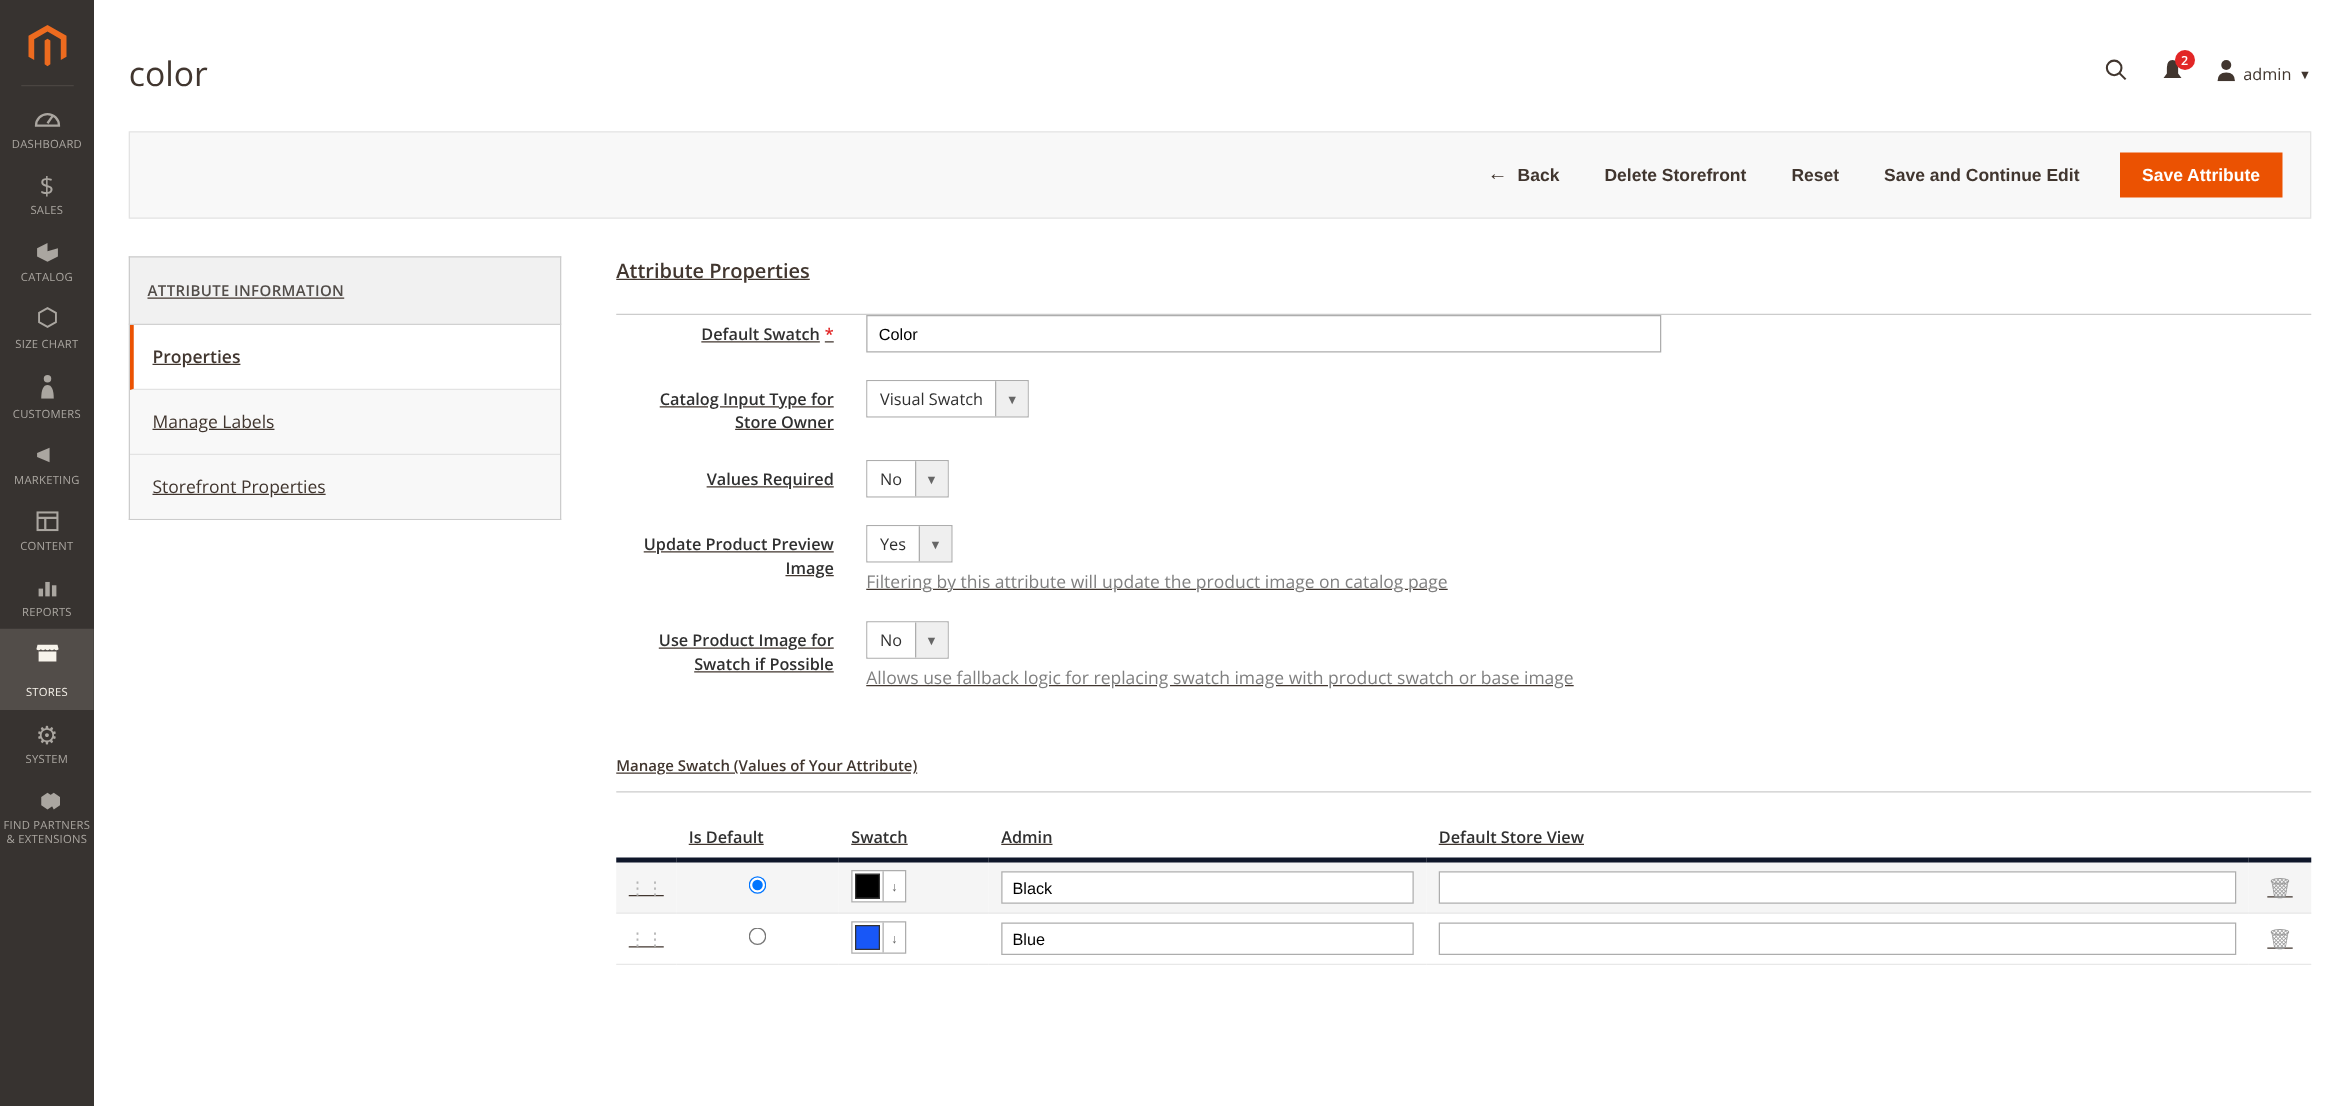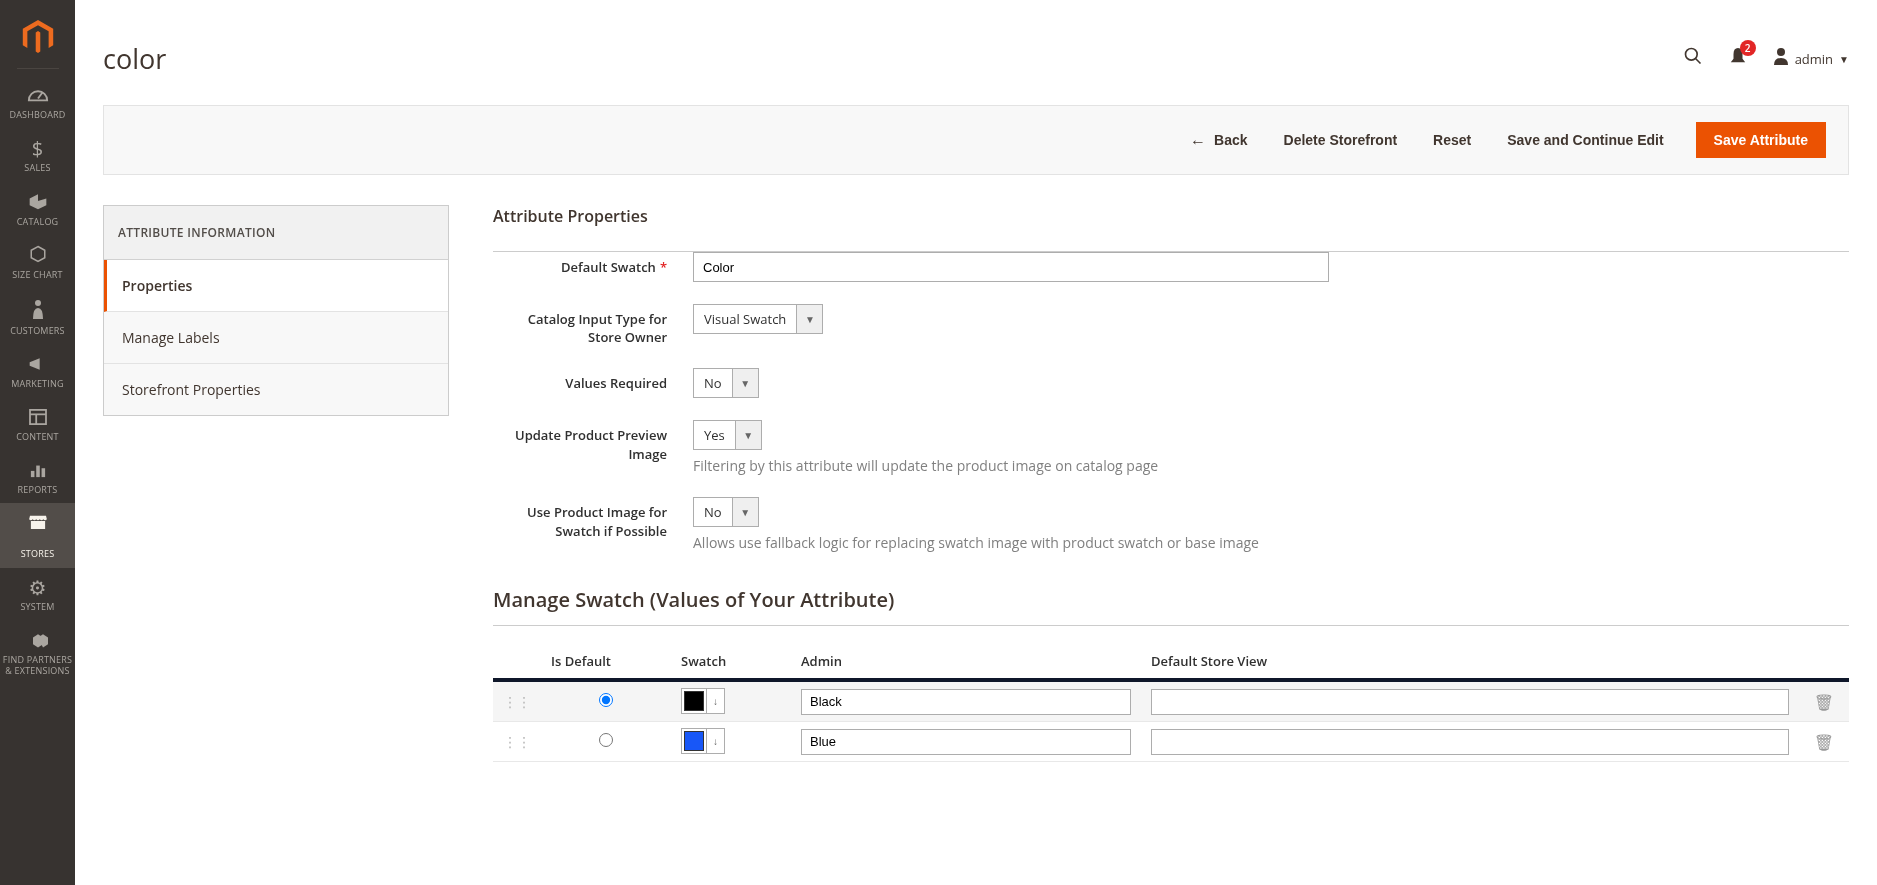--- a/index.html
+++ b/index.html
@@ -29,21 +29,21 @@
 .user-icon { font-size: 16px; }
 .caret-down { font-size: 10px; }
 
 
 .action-bar { background: #f8f8f8; border: 1px solid #e3e3e3; padding: 16px 22px; display: flex; justify-content: flex-end; align-items: center; gap: 28px; margin-bottom: 30px; }
 .action-btn { background: none; border: none; font-size: 14px; color: #41362f; cursor: pointer; font-weight: 600; display: flex; align-items: center; gap: 8px; padding: 8px 4px; }
 .action-btn.primary { background: #eb5202; color: #fff; padding: 10px 18px; font-weight: 600; }
 .back-arrow { font-size: 16px; }
 
 
-.content-row { display: flex; gap: 44px; }
+.content-row { display: flex; gap: 44px; text-decoration: underline; }
 .left-col { width: 346px; flex-shrink: 0; }
 .right-col { flex: 1; }
 
 
 .section-header { background: #f1f1f1; border: 1px solid #ccc; border-bottom: 1px solid #d1d1d1; padding: 18px 14px; font-size: 12px; font-weight: 600; text-transform: uppercase; letter-spacing: 0.3px; color: #524d49; }
 .tab-list { border: 1px solid #ccc; border-top: none; }
 .tab-item { padding: 16px 18px; font-size: 14px; color: #41362f; cursor: pointer; border-bottom: 1px solid #e3e3e3; background: #f8f8f8; }
 .tab-item:last-child { border-bottom: none; }
 .tab-item.active { background: #fff; border-left: 3px solid #eb5202; padding-left: 15px; font-weight: 600; }
 
@@ -53,21 +53,21 @@
 .form-label { width: 200px; text-align: right; padding-right: 26px; font-size: 13px; font-weight: 600; color: #303030; line-height: 1.4; padding-top: 6px; }
 .form-label .req { color: #e22626; margin-left: 4px; }
 .form-control-wrap { flex: 1; }
 .text-input { width: 636px; max-width: 100%; height: 30px; border: 1px solid #adadad; padding: 0 9px; font-size: 13px; background: #fff; }
 .select-wrap { display: inline-flex; border: 1px solid #adadad; height: 30px; background: #fff; }
 .select-value { padding: 0 10px; display: flex; align-items: center; font-size: 13px; color: #303030; background: #fff; }
 .select-arrow { width: 26px; background: #efefef; border-left: 1px solid #adadad; display: flex; align-items: center; justify-content: center; font-size: 10px; color: #666; cursor: pointer; }
 .help-text { font-size: 14px; color: #808080; margin-top: 6px; }
 
 
-.swatch-title { font-size: 20px; font-weight: 600; color: #41362f; padding-bottom: 12px; border-bottom: 1px solid #ccc; margin-bottom: 18px; margin-top: 34px; }
+.swatch-title { font-size: 12px; font-weight: 600; color: #41362f; padding-bottom: 12px; border-bottom: 1px solid #ccc; margin-bottom: 18px; margin-top: 52px; }
 .swatch-table { width: 100%; border-collapse: collapse; }
 .swatch-table th { text-align: left; font-size: 13px; font-weight: 600; color: #303030; padding: 8px 10px; border-bottom: 4px solid #0f172a; }
 .swatch-table td { padding: 6px 10px; border-bottom: 1px solid #e8e8e8; vertical-align: middle; }
 .swatch-table tr.srow { background: #f5f5f5; }
 .swatch-table tr.srow:nth-child(even) { background: #fff; }
 .drag-handle { color: #b5b5b5; cursor: grab; font-size: 14px; }
 .radio { width: 14px; height: 14px; }
 .swatch-cell { display: inline-flex; align-items: center; border: 1px solid #adadad; height: 26px; background: #fff; }
 .swatch-color { width: 20px; height: 20px; margin: 2px; border: 1px solid #333; }
 .swatch-arrow { width: 18px; border-left: 1px solid #adadad; display: flex; align-items: center; justify-content: center; font-size: 10px; color: #666; height: 100%; }

